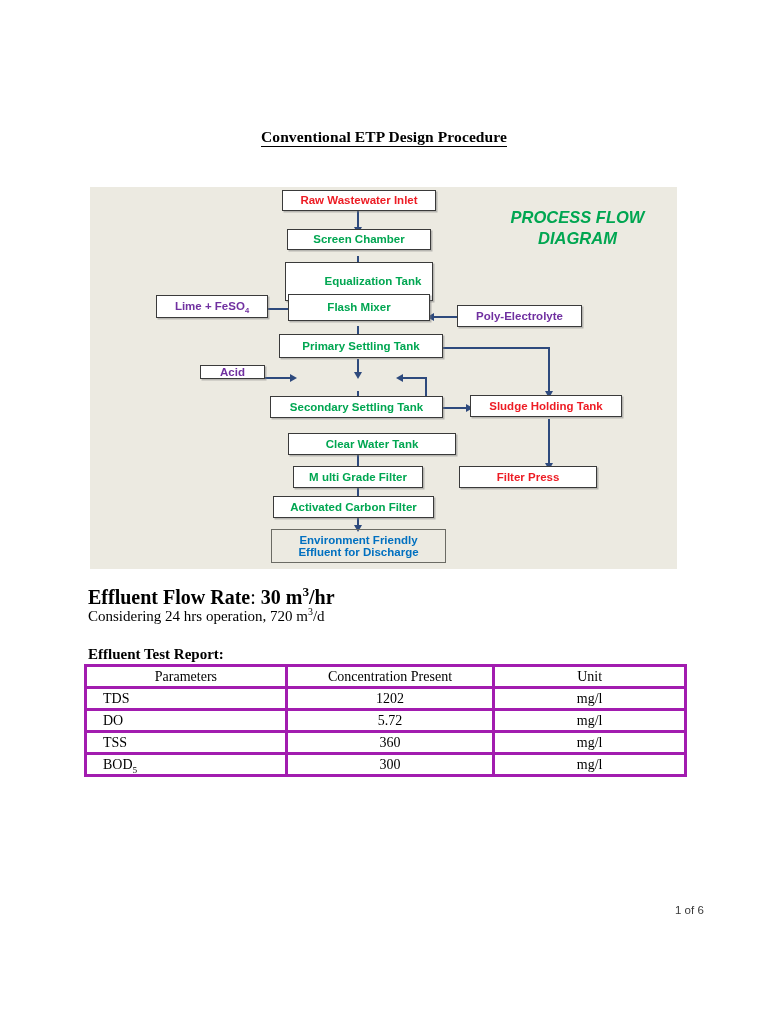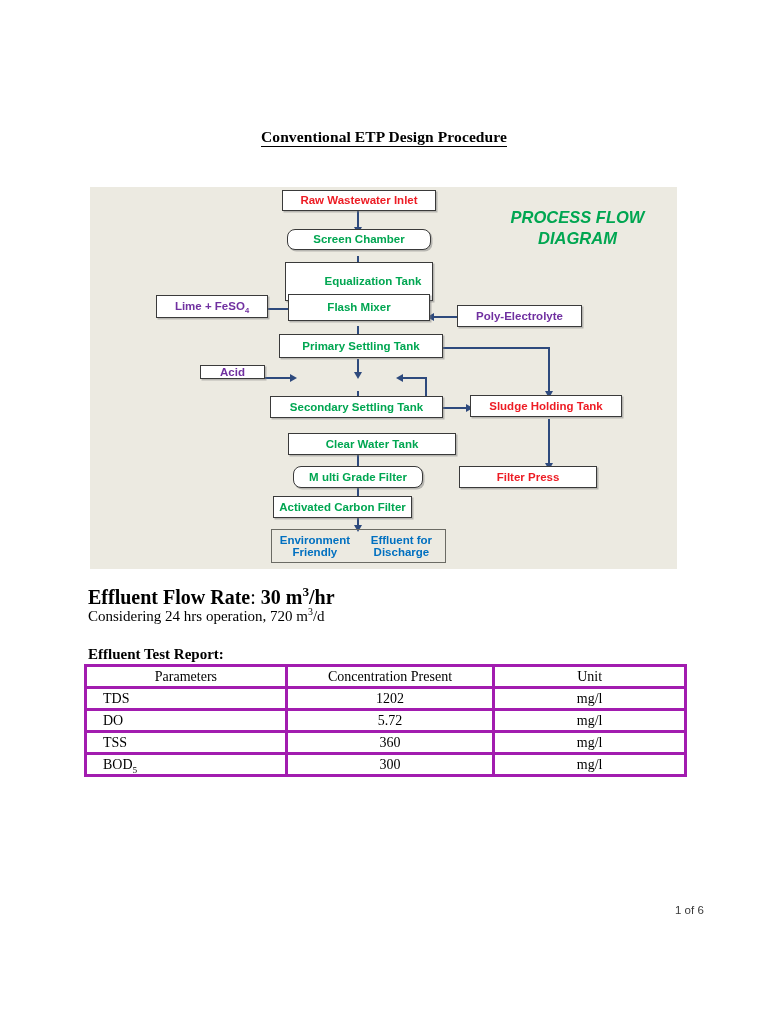--- a/index.html
+++ b/index.html
@@ -204,21 +204,21 @@
   <div class="ln" style="left:335px; top:190px; width:2px; height:32px;"></div>
   <div class="ln" style="left:310px; top:190px; width:27px; height:2px;"></div>
   <div class="ah left" style="left:306px; top:186.5px;"></div>
 
   <div class="ln" style="left:458px; top:232px; width:2px; height:48px;"></div>
   <div class="ah down" style="left:454.5px; top:276px;"></div>
 
   <div class="bx red" style="left:192px; top:3px;   width:154px; height:21px;">
       <span>Raw Wastewater Inlet</span>
     </div>
-  <div class="bx green" style="left:197px; top:42px;  width:144px; height:21px;border-radius:8px;">
+  <div class="bx green" style="left:197px; top:42px;  width:144px; height:21px;">
       <span>Screen Chamber</span>
     </div>
   <div class="bx green" style="left:195px; top:75px;  width:148px; height:39px;padding-left:28px;">
       <span>Equalization Tank</span>
     </div>
   <div class="bx green" style="left:198px; top:107px; width:142px; height:27px;">
       <span>Flash Mixer</span>
     </div>
   <div class="bx purple" style="left:66px;  top:108px; width:112px; height:23px;">
       <span><span>Lime + FeSO</span><sub>4</sub></span>
@@ -234,30 +234,30 @@
     </div>
   <div class="bx green" style="left:180px; top:209px; width:173px; height:22px;">
       <span>Secondary Settling Tank</span>
     </div>
   <div class="bx red" style="left:380px; top:208px; width:152px; height:22px;">
       <span>Sludge Holding Tank</span>
     </div>
   <div class="bx green" style="left:198px; top:246px; width:168px; height:22px;">
       <span>Clear Water Tank</span>
     </div>
-  <div class="bx green" style="left:203px; top:279px; width:130px; height:22px;border-radius:8px;">
+  <div class="bx green" style="left:203px; top:279px; width:130px; height:22px;">
       <span>M ulti Grade Filter</span>
     </div>
   <div class="bx red" style="left:369px; top:279px; width:138px; height:22px;">
       <span>Filter Press</span>
     </div>
-  <div class="bx green" style="left:183px; top:309px; width:139px; height:22px;">
+  <div class="bx green" style="left:183px; top:309px; width:161px; height:22px;">
       <span>Activated Carbon Filter</span>
     </div>
-  <div class="bx blue nofill" style="left:181px; top:342px; width:175px; height:34px; flex-direction:row;">
+  <div class="bx blue nofill" style="left:181px; top:342px; width:175px; height:34px; flex-direction:column;">
     <span>Environment Friendly</span>
     <span>Effluent for Discharge</span>
   </div>
 </div>
 
 <div class="flow-rate">
   <b>Effluent Flow Rate</b><span>: </span><b>30 m</b><b><sup>3</sup></b><b>/hr</b>
 </div>
 
 <div class="consider">

